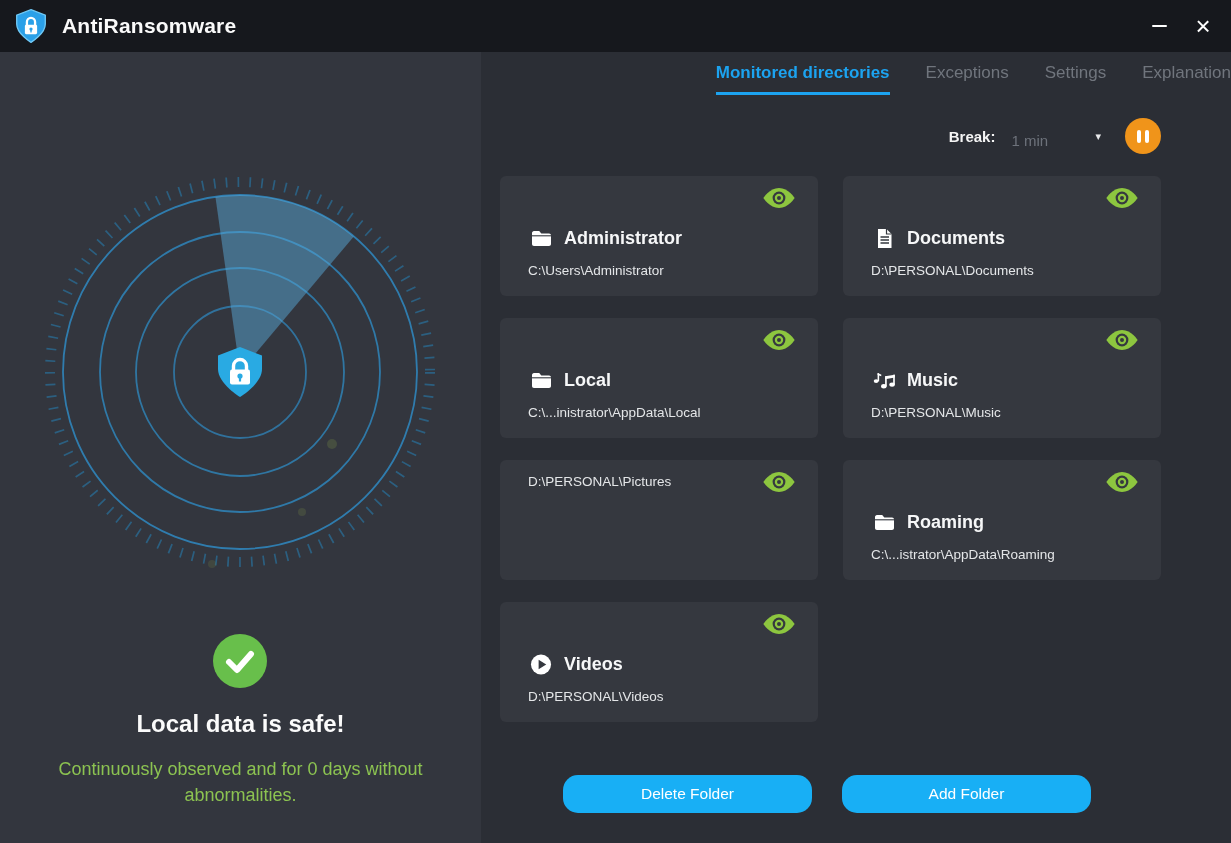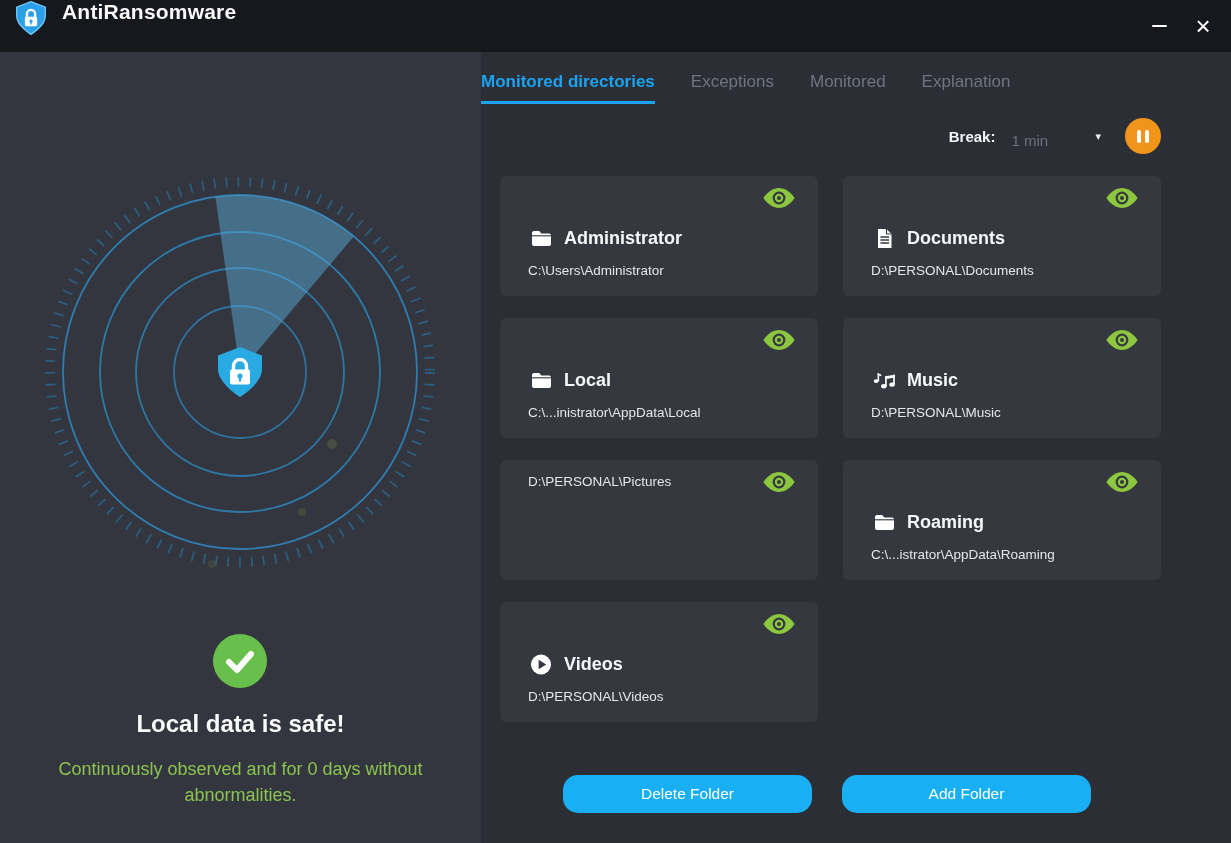--- a/index.html
+++ b/index.html
@@ -19,21 +19,21 @@
   body{
     font-family:"Liberation Sans","DejaVu Sans",sans-serif;
     background:var(--right-bg);
     position:relative;
     color:#f2f3f4;
   }
   
   .titlebar{
     position:absolute;top:0;left:0;width:1231px;height:52px;
     background:var(--titlebar-bg);
-    display:flex;
+    display:flex;align-items:center;
     z-index:5;
   }
   .logo{margin-left:16px;width:32px;height:36px;display:flex;align-items:center;}
   .app-title{margin-left:14px;font-size:21px;font-weight:600;letter-spacing:.2px;color:#fafafa;}
   .win-controls{position:absolute;right:0;top:0;height:52px;display:flex;align-items:center;}
   .win-btn{
     width:44px;height:52px;display:flex;align-items:center;justify-content:center;
     background:transparent;border:none;color:#fff;cursor:pointer;
   }
   .win-btn.min span{display:block;width:15px;height:2px;background:#fff;border-radius:1px;}
@@ -52,22 +52,22 @@
   .subtext{
     position:absolute;left:0;top:704px;width:481px;padding:0 43px;
     text-align:center;font-size:18px;line-height:26px;color:var(--text-green);
   }
   
   .right-panel{
     position:absolute;left:481px;top:52px;width:750px;height:791px;
     background:var(--right-bg);
   }
   .tabs{
-    position:absolute;top:20px;left:0;width:100%;
-    display:flex;justify-content:flex-start;gap:36px;
+    position:absolute;top:11px;left:0;width:100%;
+    display:flex;justify-content:flex-end;gap:36px;
   }
   .tab{cursor:pointer;padding-bottom:9px;border-bottom:3px solid transparent;}
   .tab .tab-label{font-size:17px;color:#70757d;}
   .tab.active{border-bottom-color:var(--accent-blue);}
   .tab.active .tab-label{color:var(--accent-blue);font-weight:600;}
   .break-row{
     position:absolute;top:66px;right:70px;height:36px;
     display:flex;align-items:center;
   }
   .break-label{font-size:15px;font-weight:600;color:#f5f5f5;}
@@ -169,21 +169,21 @@
   <div class="tabs" id="tabs">
   <div class="tab active">
     <span class="tab-label">Monitored directories</span>
   </div>
 
   <div class="tab">
     <span class="tab-label">Exceptions</span>
   </div>
 
   <div class="tab">
-    <span class="tab-label">Monitored</span>
+    <span class="tab-label">Settings</span>
   </div>
 
   <div class="tab">
     <span class="tab-label">Explanation</span>
   </div>
 </div>
 
   <div class="break-row">
     <span class="break-label">Break:</span>
     <span class="break-value">1 min</span>

